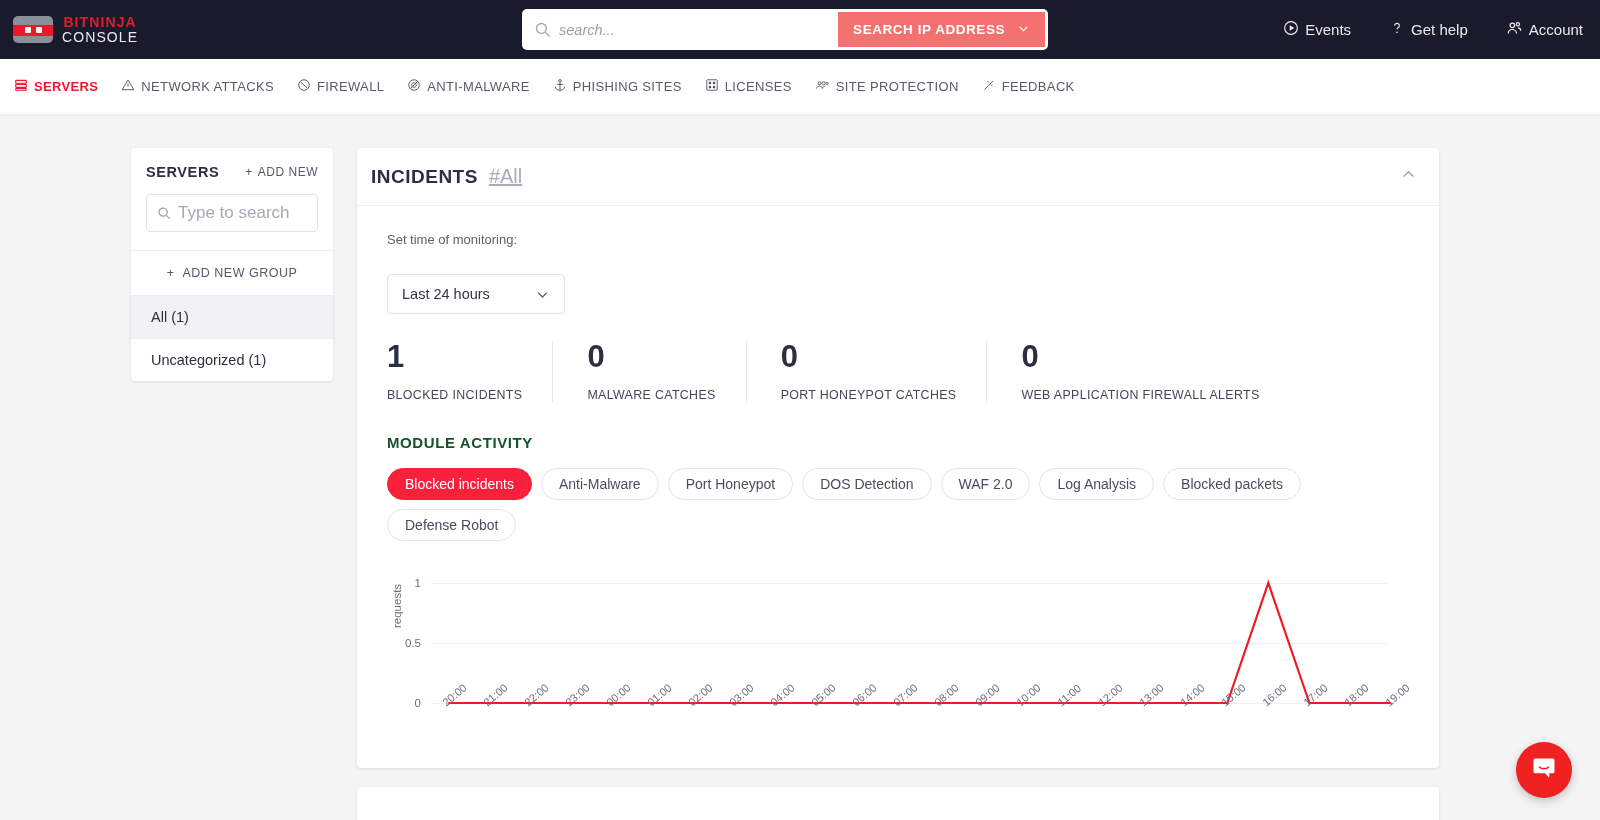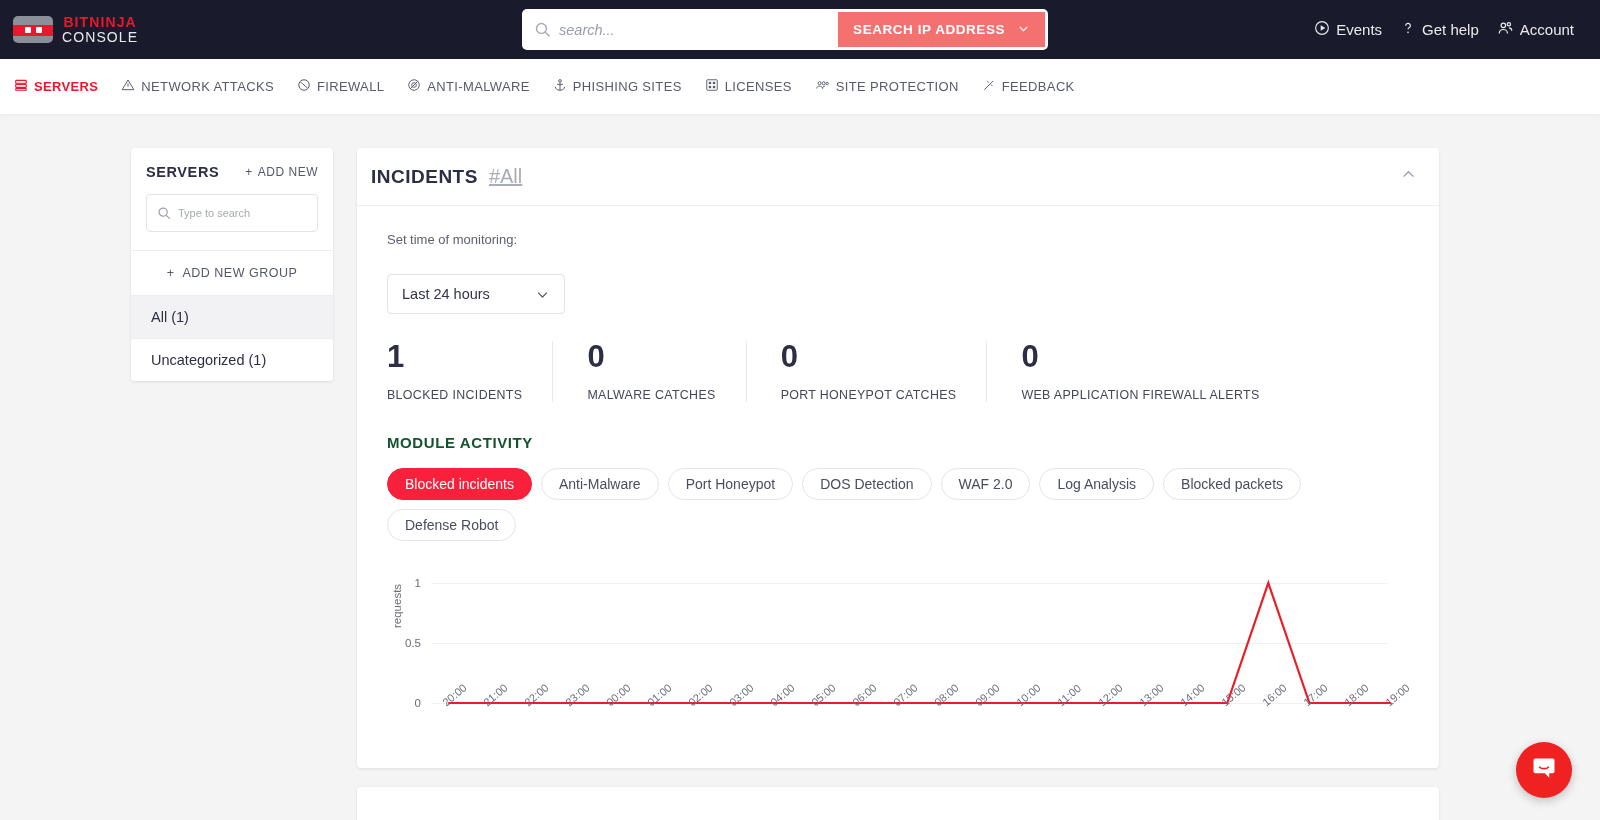--- a/index.html
+++ b/index.html
@@ -54,21 +54,21 @@
   .searchwrap input::placeholder { color: #9a9daa; font-style: italic; }
   .searchbtn {
     background: #f4716f; color: #fff; border: none; border-radius: 0;
     height: 35px; padding: 0 15px; cursor: pointer;
     font-size: 13.5px; font-weight: 700; letter-spacing: .55px;
     display: flex; align-items: center; gap: 12px;
     font-family: "Liberation Sans", sans-serif;
   }
 
   .topnav {
-    position: absolute; right: 26px; display: flex; align-items: center; gap: 18px;
+    position: absolute; right: 17px; display: flex; align-items: center; gap: 38px;
   }
   .topnav a {
     color: #e9eaee; font-size: 15px; text-decoration: none;
     display: flex; align-items: center; gap: 6px;
   }
 
   
   .subnav {
     height: 55px; background: #fff;
     display: flex; align-items: center; padding-left: 14px; gap: 23px;
@@ -96,21 +96,21 @@
   }
   .addnew {
     font-size: 12px; letter-spacing: .5px; color: #55596b; cursor: pointer;
     display: flex; align-items: center; gap: 5px;
   }
   .srchbox {
     margin-top: 14px; height: 38px; border: 1px solid #e2e3e8; border-radius: 4px;
     display: flex; align-items: center; padding: 0 10px; gap: 7px;
   }
   .srchbox input {
-    border: none; outline: none; font-size: 11px; color: #404040; width: 100%;
+    border: none; outline: none; font-size: 17px; color: #404040; width: 100%;
     font-family: "Liberation Sans", sans-serif;
   }
   .srchbox input::placeholder { color: #a6a9b4; }
   .addgroup {
     text-align: center; padding: 15px 0; font-size: 12.5px; letter-spacing: .5px;
     color: #55596b; cursor: pointer; border-bottom: 1px solid #ededf0;
   }
   .grouprow {
     padding: 13px 20px; font-size: 14.5px; color: #2c2e44; cursor: pointer;
     border-bottom: 1px solid #ededf0;

